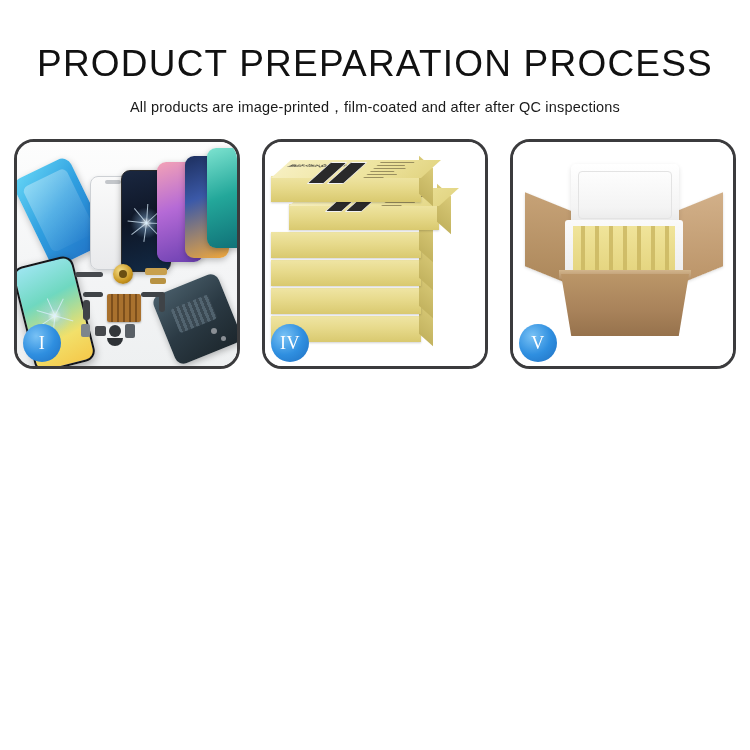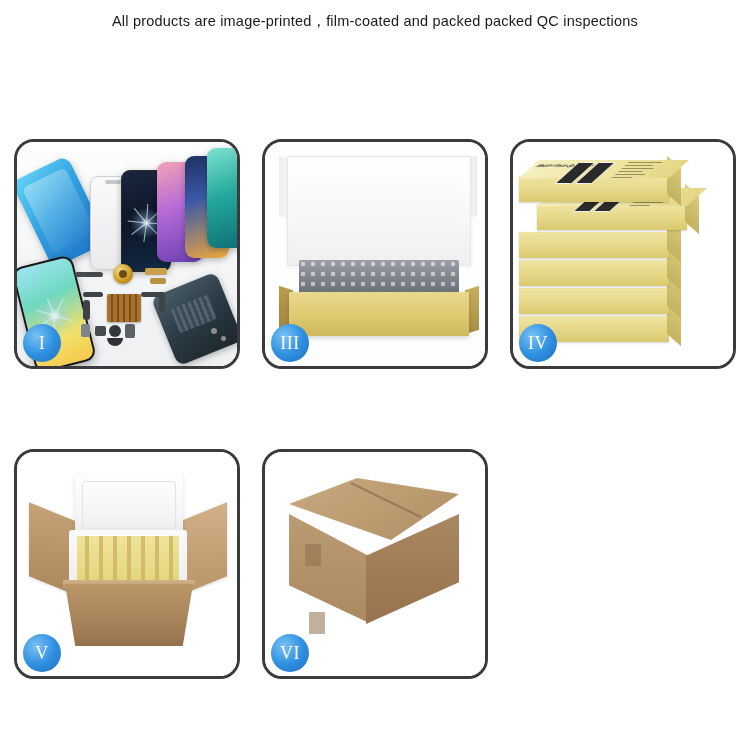--- a/index.html
+++ b/index.html
@@ -343,21 +343,22 @@
   .c6-tape{
     position:absolute;width:16px;height:22px;background:rgba(140,112,74,.55);border-radius:1px;
   }
 </style>
 </head>
 <body>
 
 <div class="page">
 
   <div class="header">
-    <p class="subtitle">All products are image-printed，film-coated and packed packed QC inspections</p>
+    <h1 class="title">PRODUCT PREPARATION PROCESS</h1>
+    <p class="subtitle">All products are image-printed，film-coated and after after QC inspections</p>
   </div>
 
   <div class="grid">
 
     <div class="panel">
       <div class="stage">
         <div class="p1bg"></div>
 
         <div class="phone ph-blue"></div>
         <div class="phone ph-glass"></div>
@@ -407,36 +408,20 @@
         <div class="part" style="left:194px;top:186px;width:6px;height:6px;border-radius:50%;background:#8a8f95;"></div>
         <div class="part" style="left:204px;top:194px;width:5px;height:5px;border-radius:50%;background:#8a8f95;"></div>
 
         <div class="badge b2">
           <span>I</span>
         </div>
       </div>
     </div>
 
 
-    <div class="panel">
-      <div class="stage">
-        <div class="p3bg"></div>
-        <div class="b3-lidflapL"></div>
-        <div class="b3-lidflapR"></div>
-        <div class="b3-lid"></div>
-        <div class="b3-foam"></div>
-        <div class="b3-grey"></div>
-        <div class="b3-side"></div>
-        <div class="b3-side r"></div>
-        <div class="b3-front"></div>
-        <div class="badge b2">
-          <span>III</span>
-        </div>
-      </div>
-    </div>
 
     <div class="panel">
       <div class="stage">
         <div class="p4bg"></div>
         <div class="stack">
 
           <div class="ybox" style="left:0px;top:150px;">
             <div class="side"></div>
           </div>
           <div class="ybox" style="left:0px;top:122px;">
@@ -507,29 +492,15 @@
             <i style="left:92px"></i>
         </div>
         <div class="c5-rim"></div>
         <div class="c5-body"></div>
         <div class="badge b2">
           <span>V</span>
         </div>
       </div>
     </div>
 
-    <div class="panel">
-      <div class="stage">
-        <div class="p6bg"></div>
-        <div class="c6-top"></div>
-        <div class="c6-seam"></div>
-        <div class="c6-left"></div>
-        <div class="c6-right"></div>
-        <div class="c6-tape" style="left:40px;top:92px;"></div>
-        <div class="c6-tape" style="left:44px;top:160px;"></div>
-        <div class="badge b2">
-          <span>VI</span>
-        </div>
-      </div>
-    </div>
 
   </div>
 </div>
 
 </body></html>

